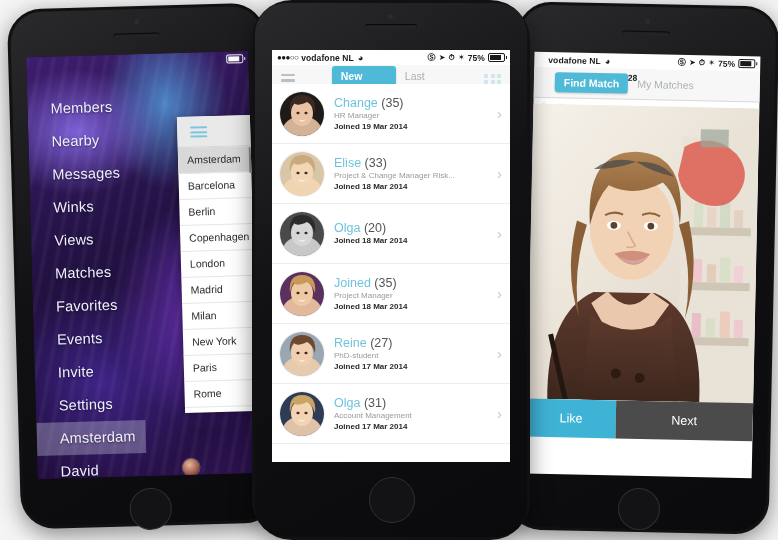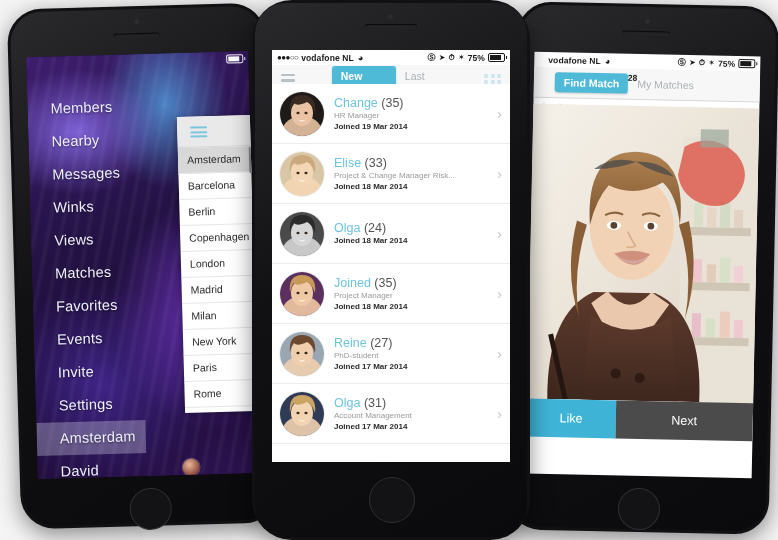--- a/index.html
+++ b/index.html
@@ -270,21 +270,21 @@
             <div class="av"><svg viewBox="0 0 44 44" width="44" height="44">
                 <rect width="44" height="44" fill="#4a4a4a"></rect>
                 <ellipse cx="22" cy="40" rx="20" ry="16" fill="#d6d6d6" opacity=".9"></ellipse>
                 <ellipse cx="22" cy="21" rx="11" ry="13" fill="#d6d6d6"></ellipse>
                 <path d="M10 21 q-2 -18 12 -18 q15 0 13 18 q-3 -9 -8 -11 q-10 5 -13 1 q-3 3 -4 10 z" fill="#2b2b2b"></path>
                 <ellipse cx="18" cy="21" rx="1.6" ry="1.2" fill="#3a2a20"></ellipse>
                 <ellipse cx="26" cy="21" rx="1.6" ry="1.2" fill="#3a2a20"></ellipse>
                 <path d="M18 27 q4 3 8 0 q-4 5 -8 0 z" fill="#fff"></path>
               </svg></div>
             <div class="rtxt">
-              <div class="rname"><span>Olga</span> <b>(24)</b></div>
+              <div class="rname"><span>Olga</span> <b>(20)</b></div>
               <div class="rjoined">Joined 18 Mar 2014</div>
             </div>
             <div class="chev">›</div>
           </div>
           <div class="row">
             <div class="av"><svg viewBox="0 0 44 44" width="44" height="44">
                 <rect width="44" height="44" fill="#5b2f5e"></rect>
                 <ellipse cx="22" cy="40" rx="20" ry="16" fill="#efc9a4" opacity=".9"></ellipse>
                 <ellipse cx="22" cy="21" rx="11" ry="13" fill="#efc9a4"></ellipse>
                 <path d="M10 21 q-2 -18 12 -18 q15 0 13 18 q-3 -9 -8 -11 q-10 5 -13 1 q-3 3 -4 10 z" fill="#c79a5a"></path>

